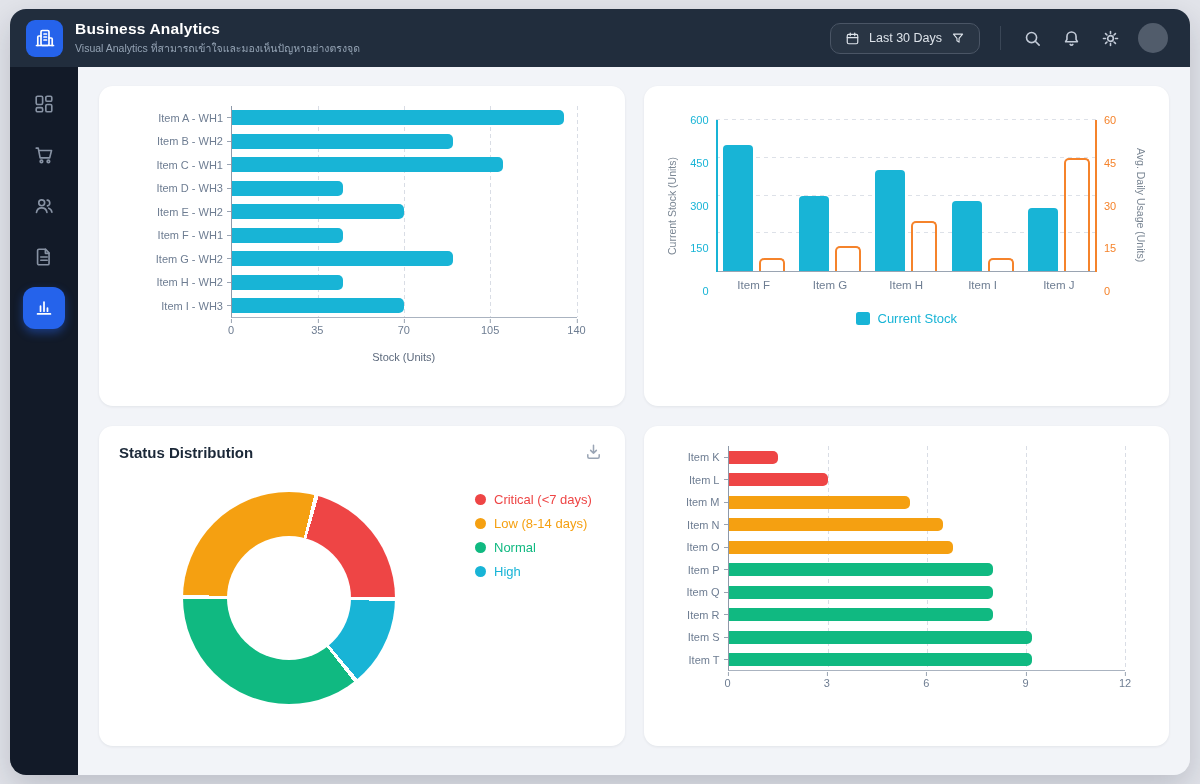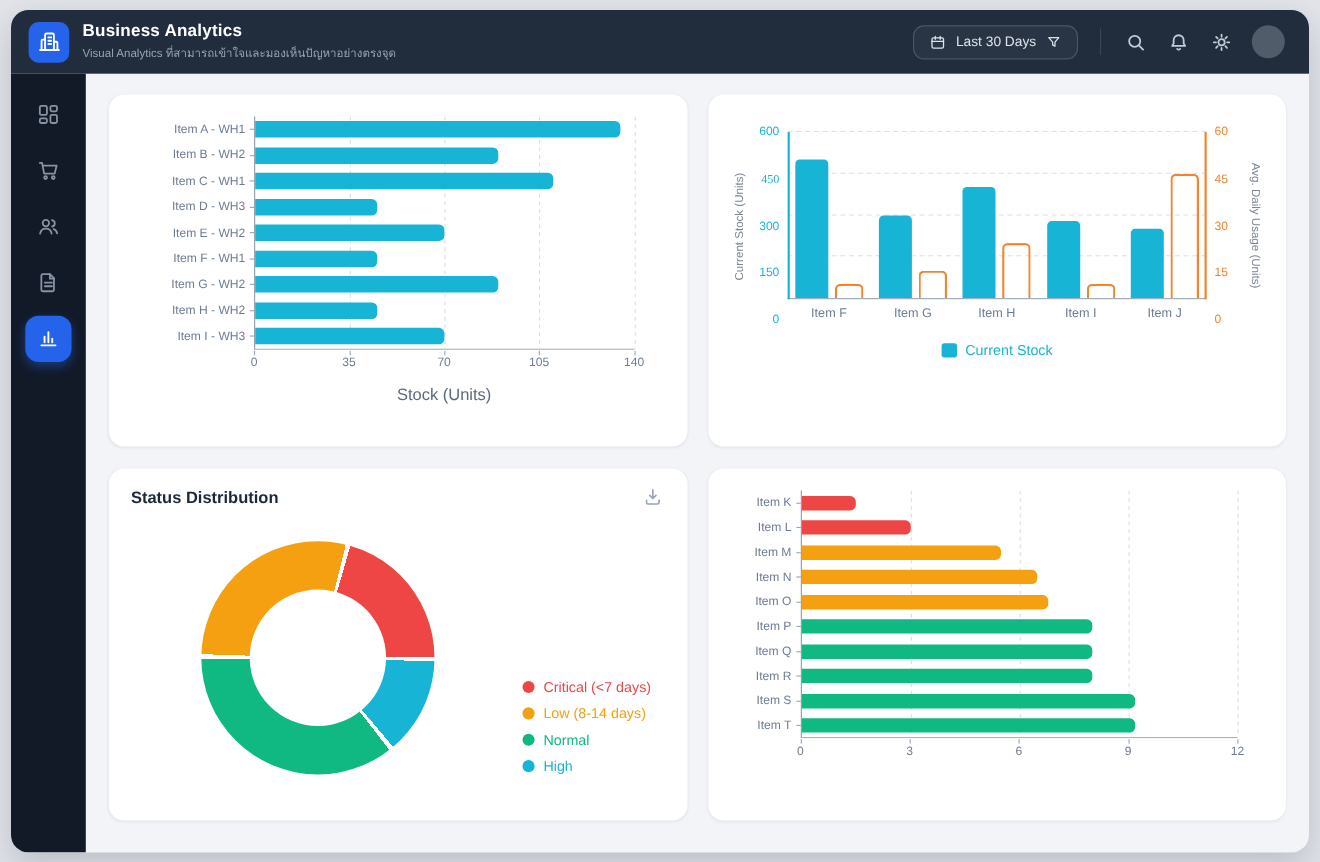--- a/index.html
+++ b/index.html
@@ -69,21 +69,21 @@
   .h-plotcol { flex:1; }
   .h-plot { position:relative; border-left:1.5px solid #8e99a9; border-bottom:1.5px solid #aab3c0; }
   .h-grid {
     position:absolute; top:0; bottom:0; width:1px;
     background-image:linear-gradient(#d9dde5 55%, transparent 55%); background-size:1px 7px;
   }
   .h-bar { position:absolute; left:0; border-radius:0 5px 5px 0; }
   .h-ticks { position:relative; height:20px; margin-top:1px; }
   .h-tick { position:absolute; transform:translateX(-50%); padding-top:5px; font-size:11px; color:#6e7d92; }
   .h-tick::before { content:""; position:absolute; left:50%; top:0; width:1px; height:4px; background:#9aa4b2; }
-  .h-xlabel { text-align:center; font-size:15px; color:#5d6a7d; margin-top:12px; }
+  .h-xlabel { text-align:center; font-size:11px; color:#5d6a7d; margin-top:12px; }
   
   .v-wrap { display:flex; margin-top:20px; }
   .v-axis-title {
     writing-mode:vertical-rl; font-size:10.5px; color:#7b8794;
     display:flex; align-items:center; justify-content:center; width:16px;
   }
   .v-axis-title.left { transform:rotate(180deg); }
   .v-ticks { position:relative; width:36px; flex:0 0 auto; font-size:11px; }
   .v-tick { position:absolute; transform:translateY(50%); }
   .v-ticks.left .v-tick { right:7px; }
@@ -98,21 +98,21 @@
   .v-groups { position:absolute; inset:0; display:flex; }
   .v-group { flex:1; display:flex; align-items:flex-end; justify-content:center; gap:6px; }
   .v-bar-solid { width:30px; border-radius:4px 4px 0 0; }
   .v-bar-outline { width:26px; border-style:solid; border-width:2.5px; border-bottom:none; border-radius:5px 5px 0 0; background:transparent; }
   .v-cats { display:flex; margin-top:7px; }
   .v-cat { flex:1; text-align:center; font-size:11.5px; color:#6e7d92; }
   .v-legend { display:flex; justify-content:center; align-items:center; gap:8px; margin-top:20px; }
   .v-legend-swatch { width:14px; height:13px; border-radius:2.5px; }
   .v-legend-label { font-size:13px; font-weight:500; }
   
-  .d-wrap { display:flex; align-items:flex-end; margin-top:26px; }
+  .d-wrap { display:flex; align-items:flex-start; margin-top:26px; }
   .donut { position:relative; width:212px; height:212px; border-radius:50%; margin-left:64px; cursor:pointer; }
   .donut::after { content:""; position:absolute; inset:44px; background:#ffffff; border-radius:50%; }
   .d-legend { margin-left:80px; display:flex; flex-direction:column; gap:9px; }
   .d-item { display:flex; align-items:center; gap:8px; font-size:13px; }
   .d-dot { width:11px; height:11px; border-radius:50%; flex:0 0 auto; }
 </style>
 </head>
 <body>
 
 <div class="app">
@@ -248,21 +248,21 @@
       </section>
 
       <section class="panel">
         <div id="chart2">
             <div class="v-wrap">
               <div class="v-axis-title left">Current Stock (Units)</div>
               <div class="v-ticks left" style="color: rgb(24, 180, 214);">
                 <span class="v-tick" style="bottom: 0%;">0</span>
                 <span class="v-tick" style="bottom: 25%;">150</span>
                 <span class="v-tick" style="bottom: 50%;">300</span>
-                <span class="v-tick" style="bottom: 75%; font-family: Liberation Serif, serif;">450</span>
+                <span class="v-tick" style="bottom: 75%;">450</span>
                 <span class="v-tick" style="bottom: 100%;">600</span>
               </div>
               <div class="v-plotcol">
                 <div class="v-plot">
                   <div class="v-grid" style="bottom: 25%;"></div>
                   <div class="v-grid" style="bottom: 50%;"></div>
                   <div class="v-grid" style="bottom: 75%;"></div>
                   <div class="v-grid" style="bottom: 100%;"></div>
                   <div class="v-axisline" style="left: 0px; background: rgb(24, 180, 214);"></div>
                   <div class="v-axisline" style="right: 0px; background: rgb(245, 131, 43);"></div>

